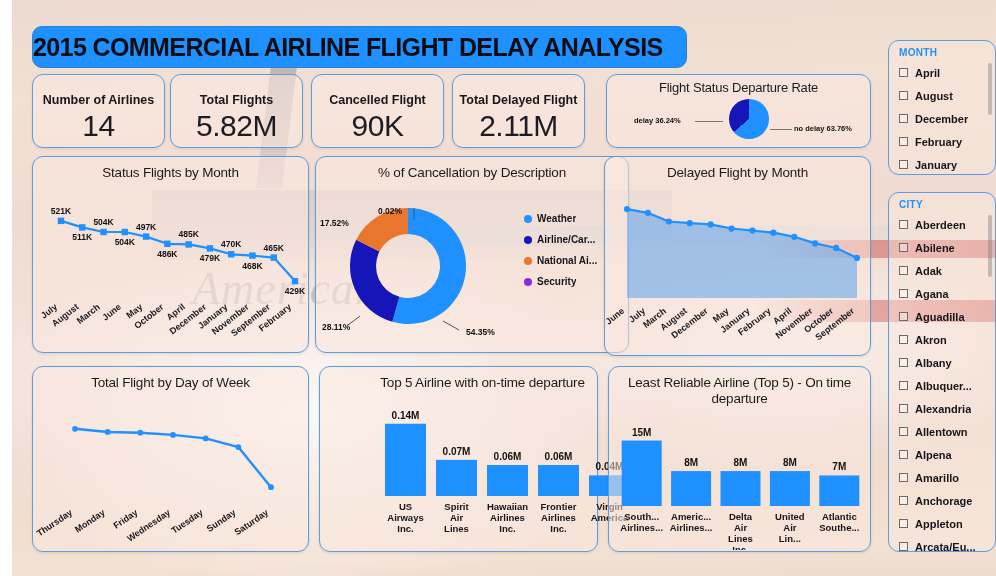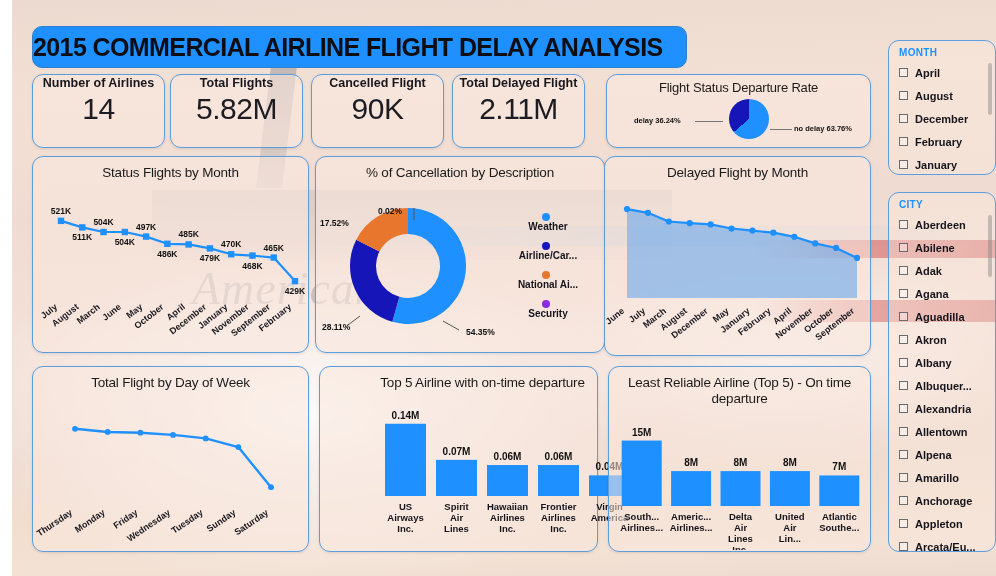--- a/index.html
+++ b/index.html
@@ -67,39 +67,39 @@
     display: flex; align-items: center; justify-content: flex-start;
   }
   #banner .t {
     font-size: 25px; font-weight: bold; color: #0d0d14;
     letter-spacing: -0.6px; white-space: nowrap;
   }
 
   
   .kpi { width: 133px; height: 74px; top: 74px; }
   .kpi .kpi-label { font-size: 12.5px; font-weight: bold; text-align: center;
-                    color: #17171d; margin-top: 1px; }
+                    color: #17171d; margin-top: 18px; }
   .kpi .kpi-value { font-size: 30px; text-align: center; color: #1c1c22;
                     margin-top: 2px; font-weight: 400; letter-spacing: -0.5px; }
 
   
   #pie-card { left: 594px; top: 74px; width: 265px; height: 74px; }
   #pie-card .card-title { font-size: 13px; margin-top: 5px; }
   .pie-wrap { position: relative; width: 100%; height: 46px; }
   .pie {
     position: absolute; left: 122px; top: 4px;
     width: 40px; height: 40px; border-radius: 50%;
     background: conic-gradient(from 0deg, #1e90ff 0deg 229.5deg, #1515b8 229.5deg 360deg);
   }
   .pie-lbl { position: absolute; font-size: 7.5px; font-weight: bold; color: #111; white-space: nowrap; }
   .lead { position: absolute; background: #777; height: 1px; }
 
   
   #c-flights-month { left: 20px;  top: 156px; width: 277px; height: 197px; }
-  #c-cancel       { left: 303px; top: 156px; width: 290px; height: 197px; }
+  #c-cancel       { left: 303px; top: 156px; width: 314px; height: 197px; }
   #c-delayed      { left: 592px; top: 156px; width: 267px; height: 200px; }
   
   #c-dow          { left: 20px;  top: 366px; width: 277px; height: 186px; }
   #c-top5         { left: 307px; top: 366px; width: 279px; height: 186px; padding-left: 48px; }
   #c-least        { left: 596px; top: 366px; width: 263px; height: 186px; }
 
   #c-flights-month .card-title,
   #c-cancel .card-title,
   #c-delayed .card-title,
   #c-dow .card-title,
@@ -109,21 +109,21 @@
 
   svg { display: block; }
   .axlabel { font-family: "Liberation Sans", sans-serif; font-size: 9px; font-weight: bold; fill: #17171d; }
   .dlabel  { font-family: "Liberation Sans", sans-serif; font-size: 8.5px; font-weight: bold; fill: #111; }
   .barlabel{ font-family: "Liberation Sans", sans-serif; font-size: 10px; font-weight: bold; fill: #111; }
   .catlabel{ font-family: "Liberation Sans", sans-serif; font-size: 9.5px; font-weight: bold; fill: #15151b; }
   .donutpct{ font-family: "Liberation Sans", sans-serif; font-size: 8.5px; font-weight: bold; fill: #111; }
 
   
   .legend { position: absolute; right: 8px; top: 56px; width: 96px; }
-  .legend-row { display: flex; align-items: center; margin-bottom: 10px; flex-direction: column; }
+  .legend-row { display: flex; align-items: center; margin-bottom: 10px; }
   .legend-dot { width: 8px; height: 8px; border-radius: 50%; margin-right: 5px; flex: none; }
   .legend-txt { font-size: 10px; font-weight: bold; color: #15151b; white-space: nowrap;
                 overflow: hidden; text-overflow: ellipsis; }
 
   
   .slicer { position: absolute; background: rgba(250,232,222,0.45);
             border: 1.6px solid #5b9ee0; border-radius: 11px; overflow: hidden; }
   #slicer-month { left: 876px; top: 40px; width: 108px; height: 135px; }
   #slicer-city  { left: 876px; top: 192px; width: 108px; height: 360px; }
   .slicer-head { font-size: 10px; font-weight: bold; color: #1e90ff;

